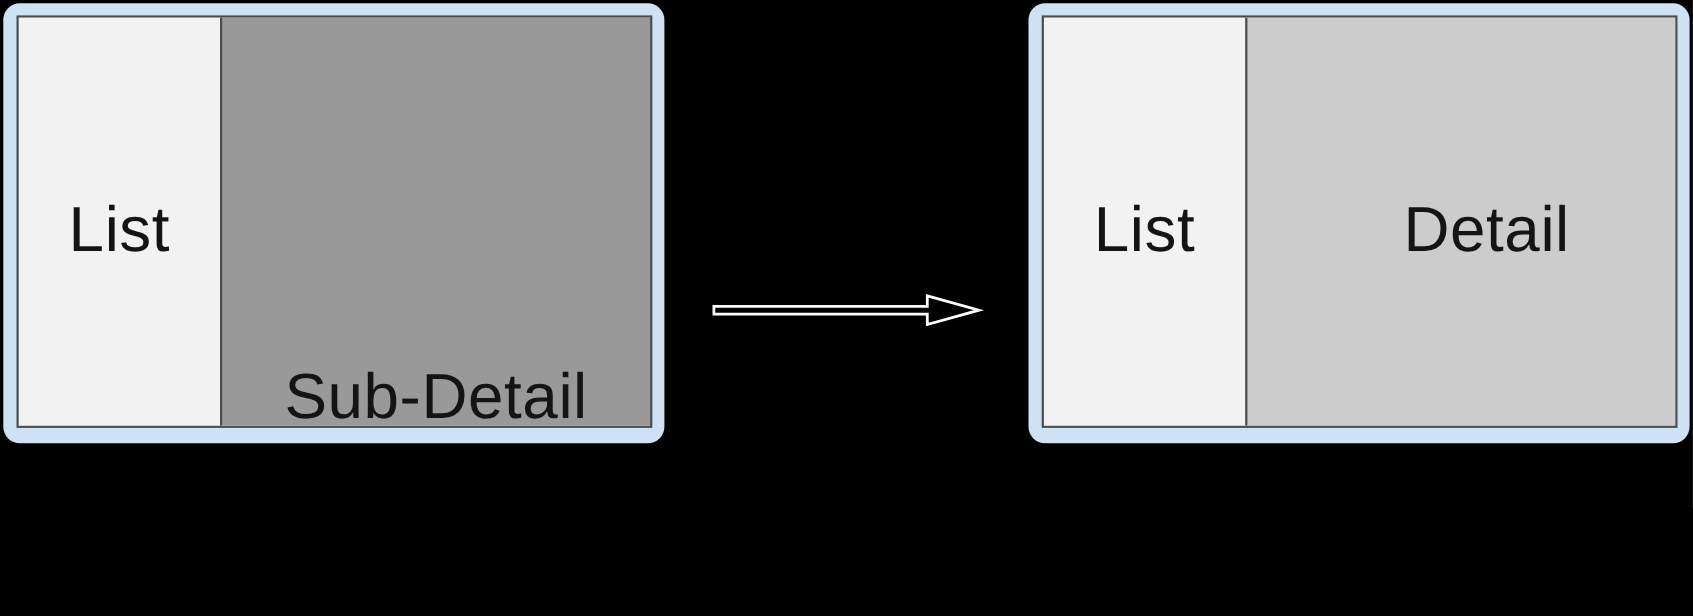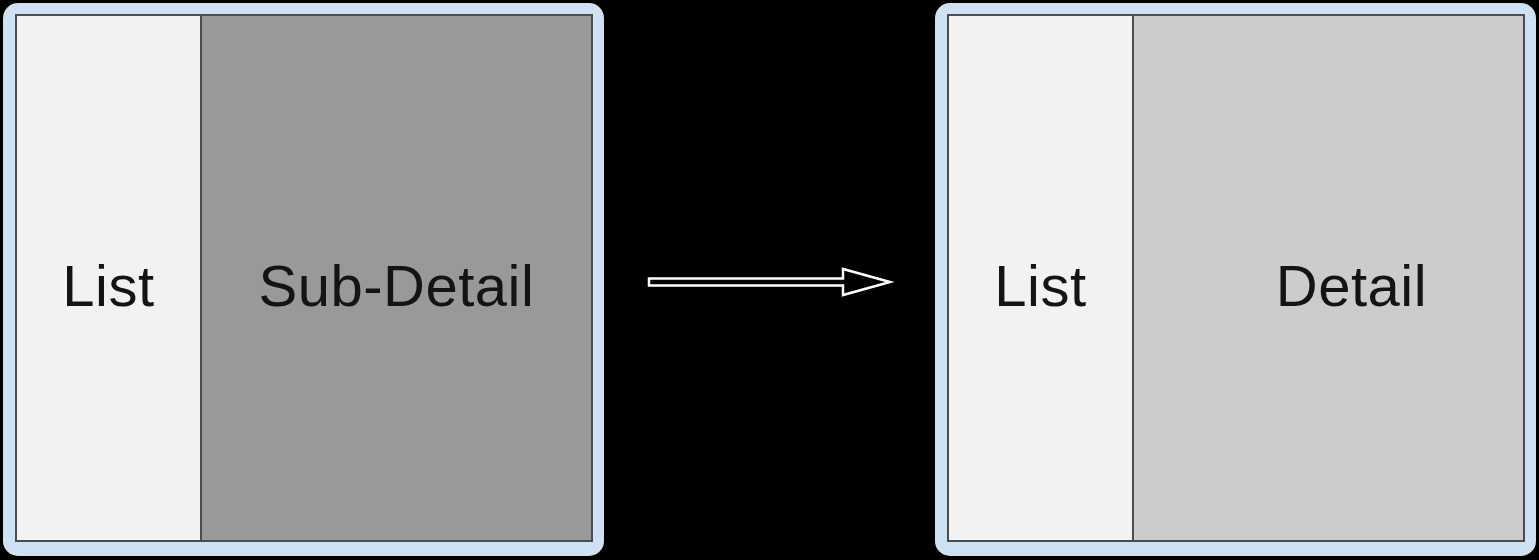--- a/index.html
+++ b/index.html
@@ -15,21 +15,21 @@
   .canvas {
     position: relative;
     width: 1539px;
     height: 560px;
     background: var(--canvas-bg, #000);
   }
   .screen-frame {
     position: absolute;
     top: 3px;
     width: 601px;
-    height: 553px;
+    height: 400px;
     background: var(--frame-bg, #cfe2f3);
     border-radius: 15px;
     box-sizing: border-box;
   }
   .screen-frame.before { left: 3px; }
   .screen-frame.after  { left: 935px; }
   .screen-inner {
     position: absolute;
     left: 12px;
     top: 11px;
@@ -46,21 +46,21 @@
   }
   .pane-list {
     width: 183px;
     flex: 0 0 183px;
     background: var(--list-bg, #f2f2f3);
   }
   .pane-detail {
     flex: 1;
     border-left: 2px solid var(--inner-border, #4c4c4c);
   }
-  .pane-detail.shade-dark  { background: var(--subdetail-bg, #999); }
+  .pane-detail.shade-dark  { background: var(--subdetail-bg, #999); align-items: flex-end; }
   .pane-detail.shade-light { background: var(--detail-bg, #ccc); padding-left: 46px; }
   .pane-label {
     font-size: 58px;
     color: var(--label-color, #111);
     position: relative;
     top: 7px;
     white-space: nowrap;
     letter-spacing: 0.5px;
   }
   .transition-arrow {

